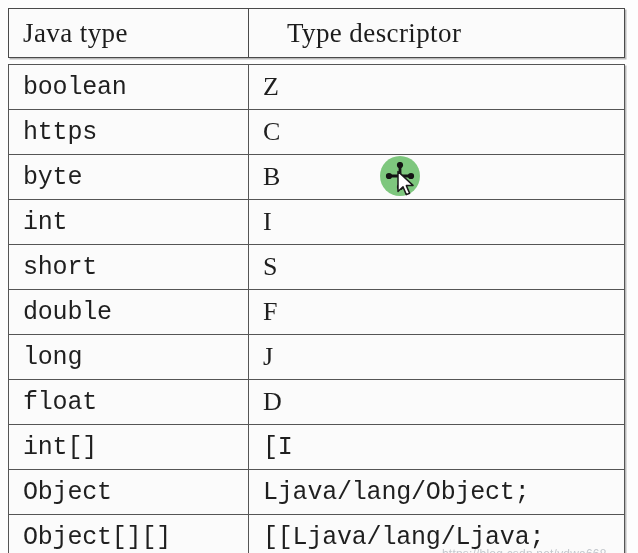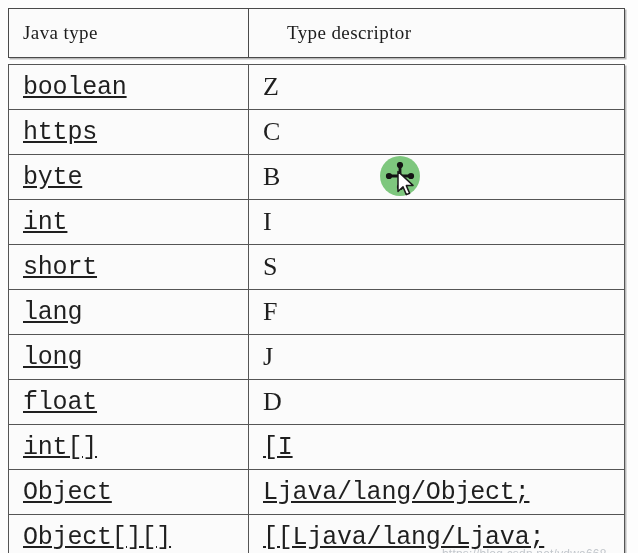--- a/index.html
+++ b/index.html
@@ -44,21 +44,21 @@
     height: 48px;
     padding: 0 0 0 14px;
     vertical-align: middle;
     background: #fbfbfb;
   }
   .header-table td.col-left  { width: 225px; }
   .header-table td.col-right { width: auto; padding-left: 38px; }
 
   .hdr-text {
     font-family: "Liberation Serif", serif;
-    font-size: 19px;
+    font-size: 27px;
     color: #1c1c1c;
     letter-spacing: 0.4px;
     white-space: nowrap;
   }
 
   
   .gap { height: 6px; }
 
   
   .body-table {
@@ -77,21 +77,20 @@
   }
   .body-table td.col-left  { width: 225px; }
   .body-table td.col-right { width: auto; }
 
   .mono {
     font-family: "Liberation Mono", "DejaVu Sans Mono", monospace;
     font-size: 25px;
     color: #1f1f1f;
     white-space: nowrap;
     letter-spacing: -0.2px;
-    text-decoration: underline;
   }
   .serif-desc {
     font-family: "Liberation Serif", serif;
     font-size: 26px;
     color: #1f1f1f;
     white-space: nowrap;
   }
 
   
   .click-halo {
@@ -202,21 +201,21 @@
           <td class="col-left">
             <span class="mono">short</span>
           </td>
           <td class="col-right">
             <span class="serif-desc">S</span>
           </td>
         </tr>
 
         <tr>
           <td class="col-left">
-            <span class="mono">lang</span>
+            <span class="mono">double</span>
           </td>
           <td class="col-right">
             <span class="serif-desc">F</span>
           </td>
         </tr>
 
         <tr>
           <td class="col-left">
             <span class="mono">long</span>
           </td>

